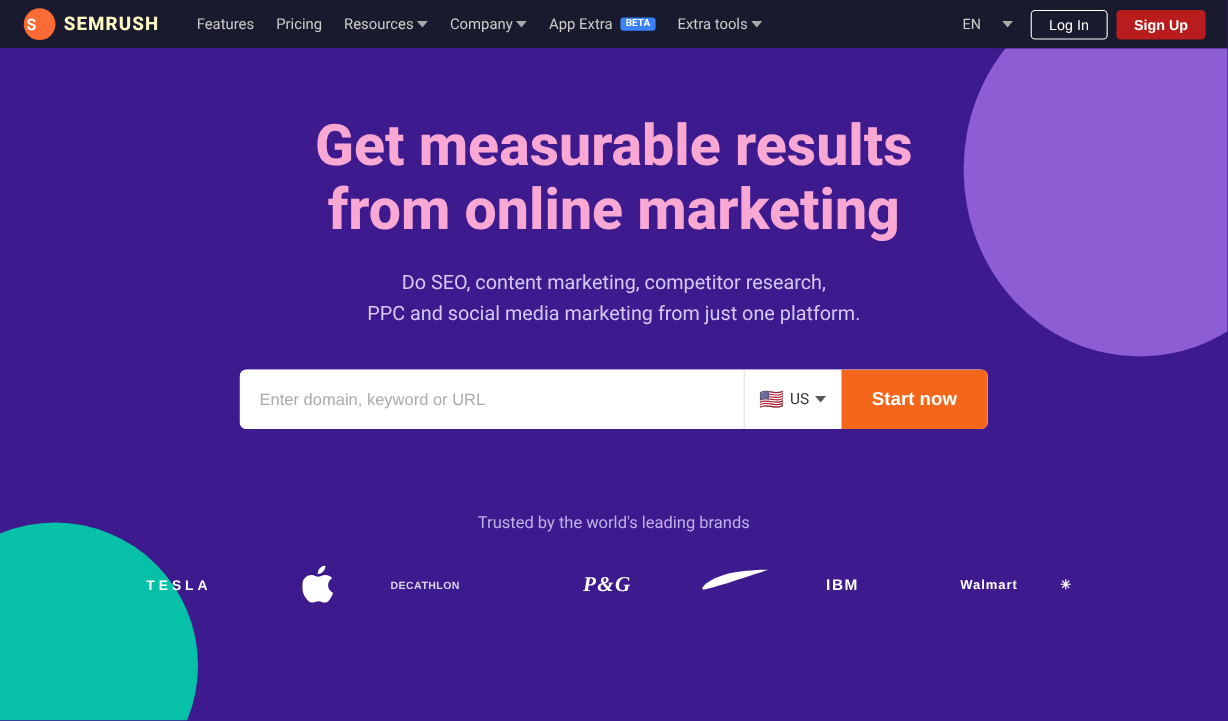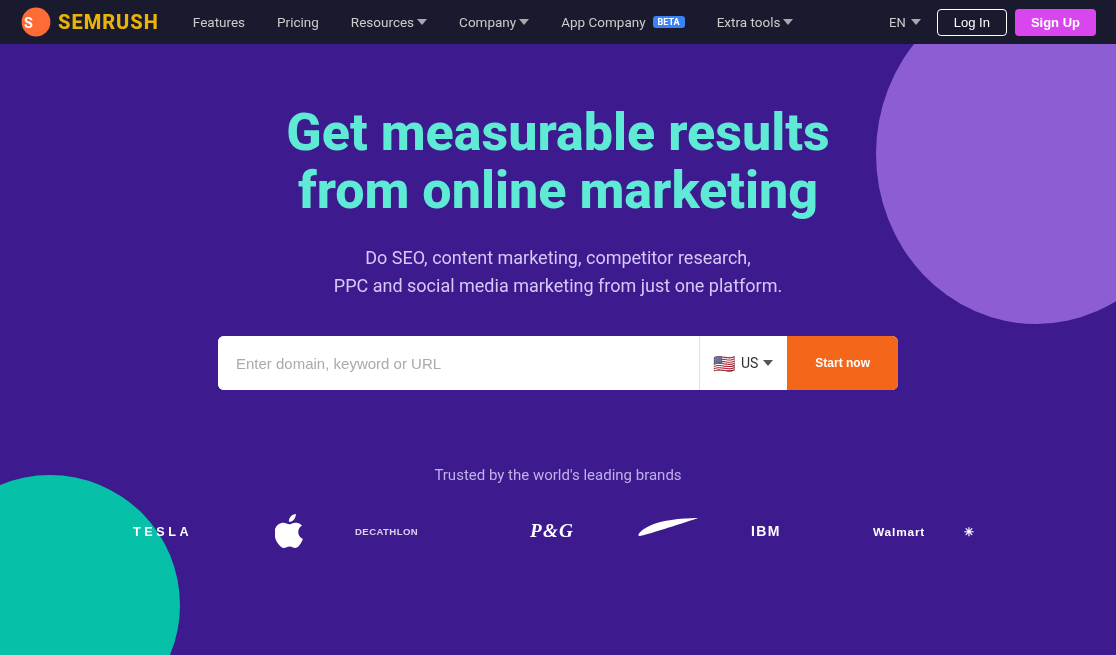--- a/index.html
+++ b/index.html
@@ -20,21 +20,21 @@
       gap: 6px;
       margin-right: 24px;
     }
     .logo-icon {
       width: 32px;
       height: 32px;
     }
     .nav-links {
       display: flex;
       align-items: center;
-      gap: 12px;
+      gap: 0;
       flex: 1;
     }
     .nav-link {
       color: #ccc;
       font-size: 13.5px;
       padding: 4px 10px;
       cursor: pointer;
       display: flex;
       align-items: center;
       gap: 3px;
@@ -54,36 +54,36 @@
     .nav-right {
       display: flex;
       align-items: center;
       gap: 8px;
     }
     .lang-btn {
       color: #ccc;
       font-size: 13px;
       display: flex;
       align-items: center;
-      gap: 5px;
+      gap: 19px;
       cursor: pointer;
       padding: 4px 8px;
     }
     .login-btn {
       border: 1.5px solid #fff;
       color: #fff;
       background: transparent;
       padding: 5px 16px;
       border-radius: 4px;
       font-size: 13px;
       cursor: pointer;
       font-weight: 500;
     }
     .signup-btn {
-      background: #d946ef;
+      background: #b91c1c;
       color: #fff;
       border: none;
       padding: 6px 16px;
       border-radius: 4px;
       font-size: 13px;
       cursor: pointer;
       font-weight: 600;
     }
 
     
@@ -120,21 +120,21 @@
       opacity: 0.9;
     }
 
     .hero-content {
       position: relative;
       z-index: 2;
       text-align: center;
       max-width: 700px;
     }
     .hero-title {
-      color: #5eead4;
+      color: #f9a8d4;
       font-size: 52px;
       font-weight: 800;
       line-height: 1.12;
       margin-bottom: 24px;
     }
     .hero-subtitle {
       color: #d8c8f8;
       font-size: 18px;
       line-height: 1.55;
       margin-bottom: 36px;
@@ -177,21 +177,21 @@
       border-bottom: none;
       min-width: 80px;
     }
     .flag-emoji { font-size: 18px; }
     .start-btn {
       background: #f4661a;
       color: #fff;
       border: none;
       height: 54px;
       padding: 0 28px;
-      font-size: 12px;
+      font-size: 17px;
       font-weight: 700;
       cursor: pointer;
       white-space: nowrap;
     }
 
     
     .brands-section {
       position: relative;
       z-index: 2;
       margin-top: 60px;
@@ -226,40 +226,40 @@
   </style>
 </head>
 <body>
 
 <nav>
   <div class="nav-logo">
     <svg class="logo-icon" viewBox="0 0 40 40" xmlns="http://www.w3.org/2000/svg">
       <ellipse cx="20" cy="20" rx="18" ry="18" fill="#ff6b35"></ellipse>
       <text x="5" y="27" font-size="18" fill="white" font-weight="bold">S</text>
     </svg>
-    <span style="color:#eab308;font-weight:800;font-size:20px;letter-spacing:1px;">SEMRUSH</span>
+    <span style="color:#fef9c3;font-weight:800;font-size:17px;letter-spacing:1px;">SEMRUSH</span>
   </div>
 
   <div class="nav-links">
     <span class="nav-link">Features</span>
     <span class="nav-link">Pricing</span>
     <span class="nav-link">
       <span>Resources</span>
       <svg viewBox="0 0 10 6">
           <path d="M0 0l5 6 5-6z"></path>
         </svg>
     </span>
     <span class="nav-link">
       <span>Company</span>
       <svg viewBox="0 0 10 6">
           <path d="M0 0l5 6 5-6z"></path>
         </svg>
     </span>
     <span class="nav-link">
-      <span>App Company</span>
+      <span>App Extra</span>
       <span class="app-center-badge">BETA</span>
     </span>
     <span class="nav-link">
       <span>Extra tools</span>
       <svg viewBox="0 0 10 6">
           <path d="M0 0l5 6 5-6z"></path>
         </svg>
     </span>
   </div>
 

